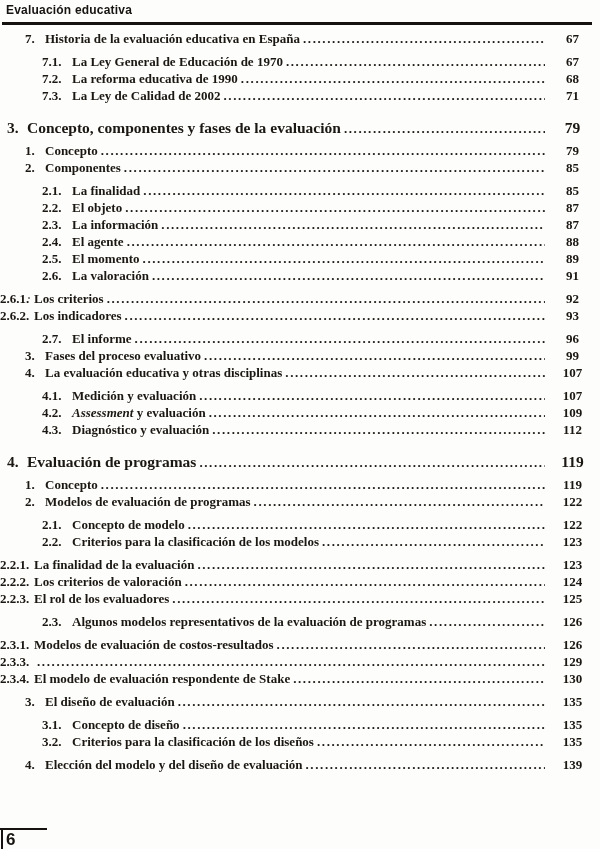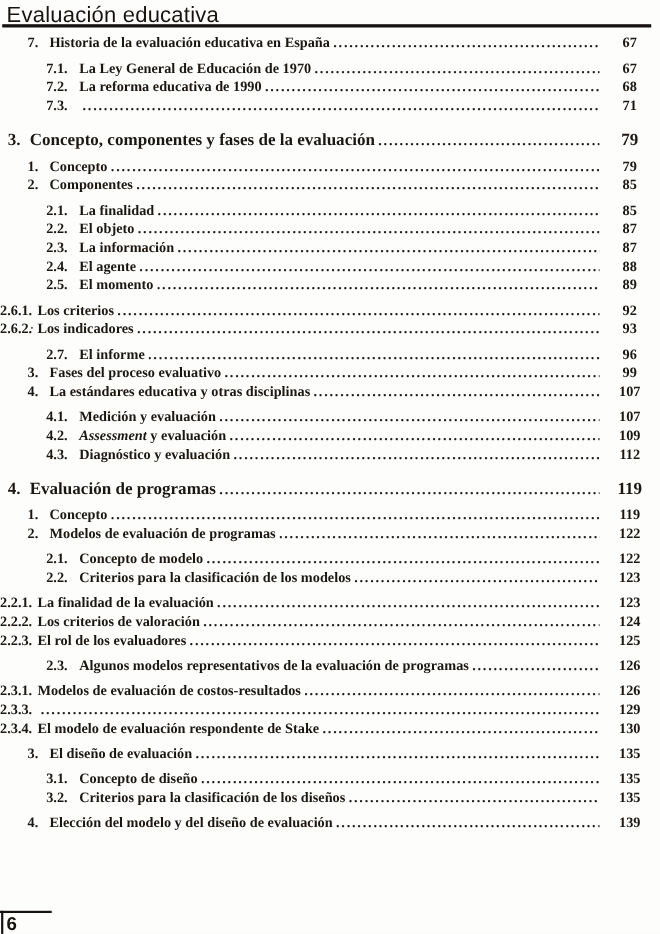--- a/index.html
+++ b/index.html
@@ -8,21 +8,21 @@
     width:600px;height:849px;
     background:#fdfdfb;
     overflow:hidden;
     font-family:"Liberation Serif", serif;
     color:#1b1713;
   }
   
   .running-head{
     position:absolute;top:3px;left:6px;
     font-family:"Liberation Sans", sans-serif;
-    font-weight:400;font-size:20px;letter-spacing:.2px;
+    font-weight:700;font-size:12px;letter-spacing:.2px;
     color:#161310;
   }
   .head-rule{
     position:absolute;top:22px;left:2px;width:590px;height:3px;
     background:#151210;
   }
   
   .toc{position:absolute;top:30px;left:0;right:0;}
   .row{
     display:flex;align-items:baseline;
@@ -89,20 +89,21 @@
         <span class="pnum">67</span>
       </div>
       <div class="row l2">
         <span class="num">7.2.</span>
         <span class="title">La reforma educativa de 1990</span>
         <span class="leader"></span>
         <span class="pnum">68</span>
       </div>
       <div class="row l2">
         <span class="num">7.3.</span>
+        <span class="title">La Ley de Calidad de 2002</span>
         <span class="leader"></span>
         <span class="pnum">71</span>
       </div>
       <div class="row ch">
         <span class="num">3.</span>
         <span class="title">Concepto, componentes y fases de la evaluación</span>
         <span class="leader"></span>
         <span class="pnum">79</span>
       </div>
       <div class="row l1">
@@ -140,20 +141,26 @@
         <span class="title">El agente</span>
         <span class="leader"></span>
         <span class="pnum">88</span>
       </div>
       <div class="row l2">
         <span class="num">2.5.</span>
         <span class="title">El momento</span>
         <span class="leader"></span>
         <span class="pnum">89</span>
       </div>
+      <div class="row l2">
+        <span class="num">2.6.</span>
+        <span class="title">La valoración</span>
+        <span class="leader"></span>
+        <span class="pnum">91</span>
+      </div>
       <div class="row l3 g">
         <span class="num">2.6.1.</span>
         <span class="title">Los criterios</span>
         <span class="leader"></span>
         <span class="pnum">92</span>
       </div>
       <div class="row l3">
         <span class="num">2.6.2.</span>
         <span class="title">Los indicadores</span>
         <span class="leader"></span>
@@ -166,21 +173,21 @@
         <span class="pnum">96</span>
       </div>
       <div class="row l1">
         <span class="num">3.</span>
         <span class="title">Fases del proceso evaluativo</span>
         <span class="leader"></span>
         <span class="pnum">99</span>
       </div>
       <div class="row l1">
         <span class="num">4.</span>
-        <span class="title">La estándares educativa y otras disciplinas</span>
+        <span class="title">La evaluación educativa y otras disciplinas</span>
         <span class="leader"></span>
         <span class="pnum">107</span>
       </div>
       <div class="row l2 g">
         <span class="num">4.1.</span>
         <span class="title">Medición y evaluación</span>
         <span class="leader"></span>
         <span class="pnum">107</span>
       </div>
       <div class="row l2">

